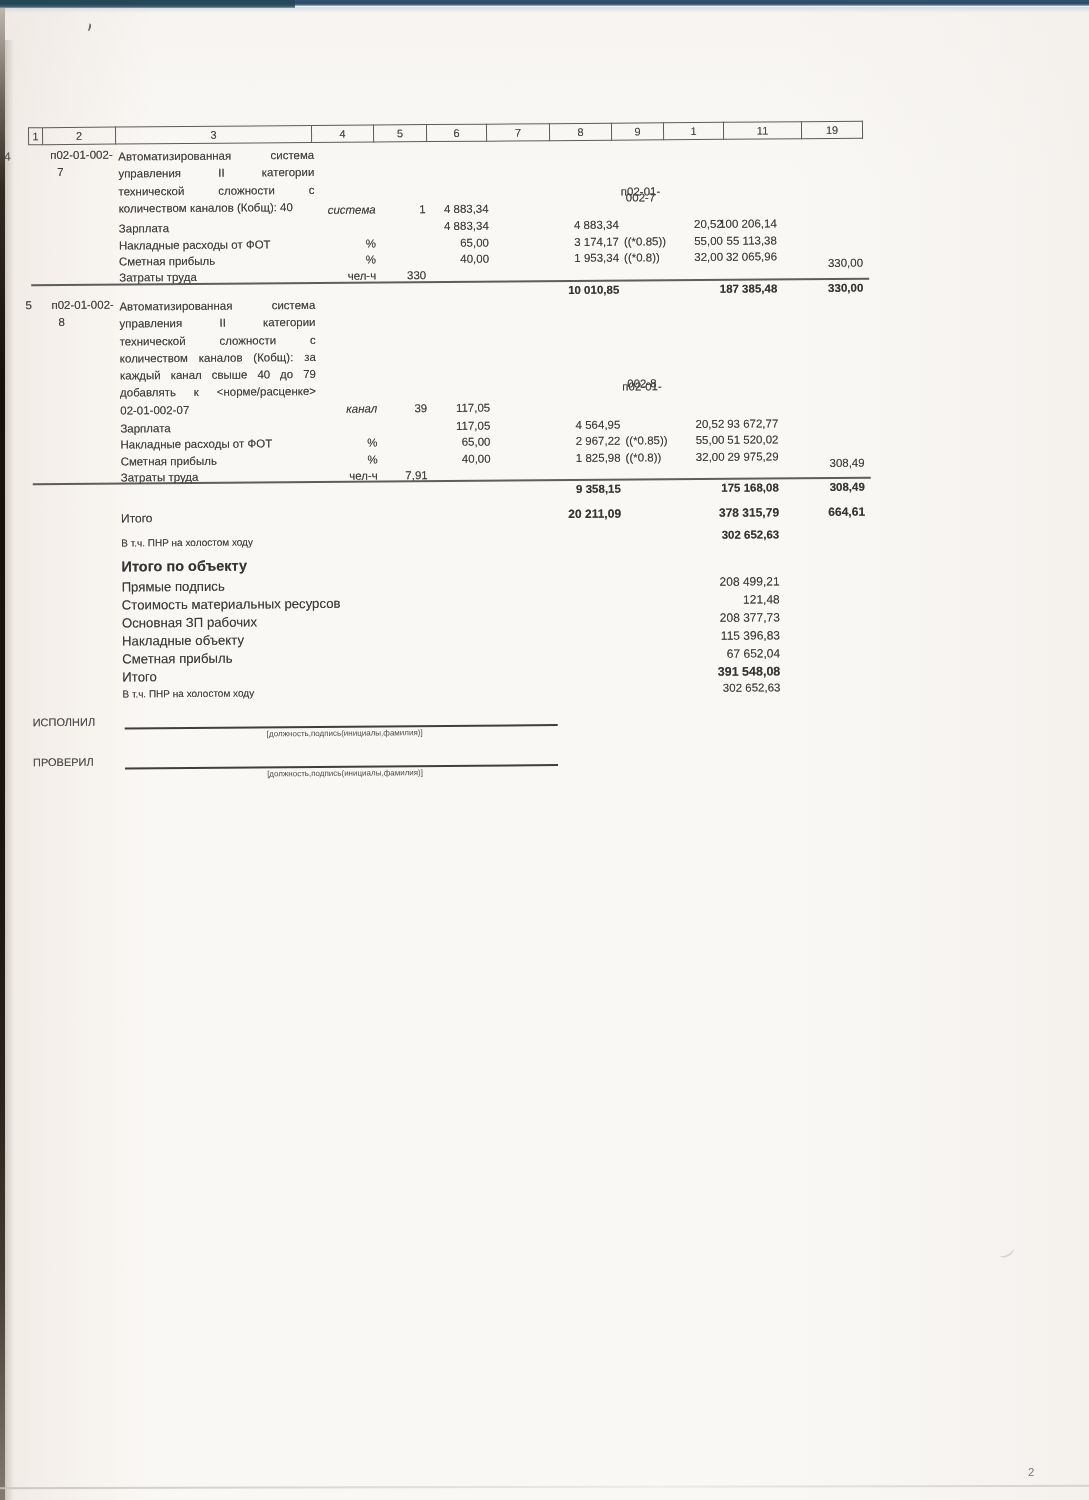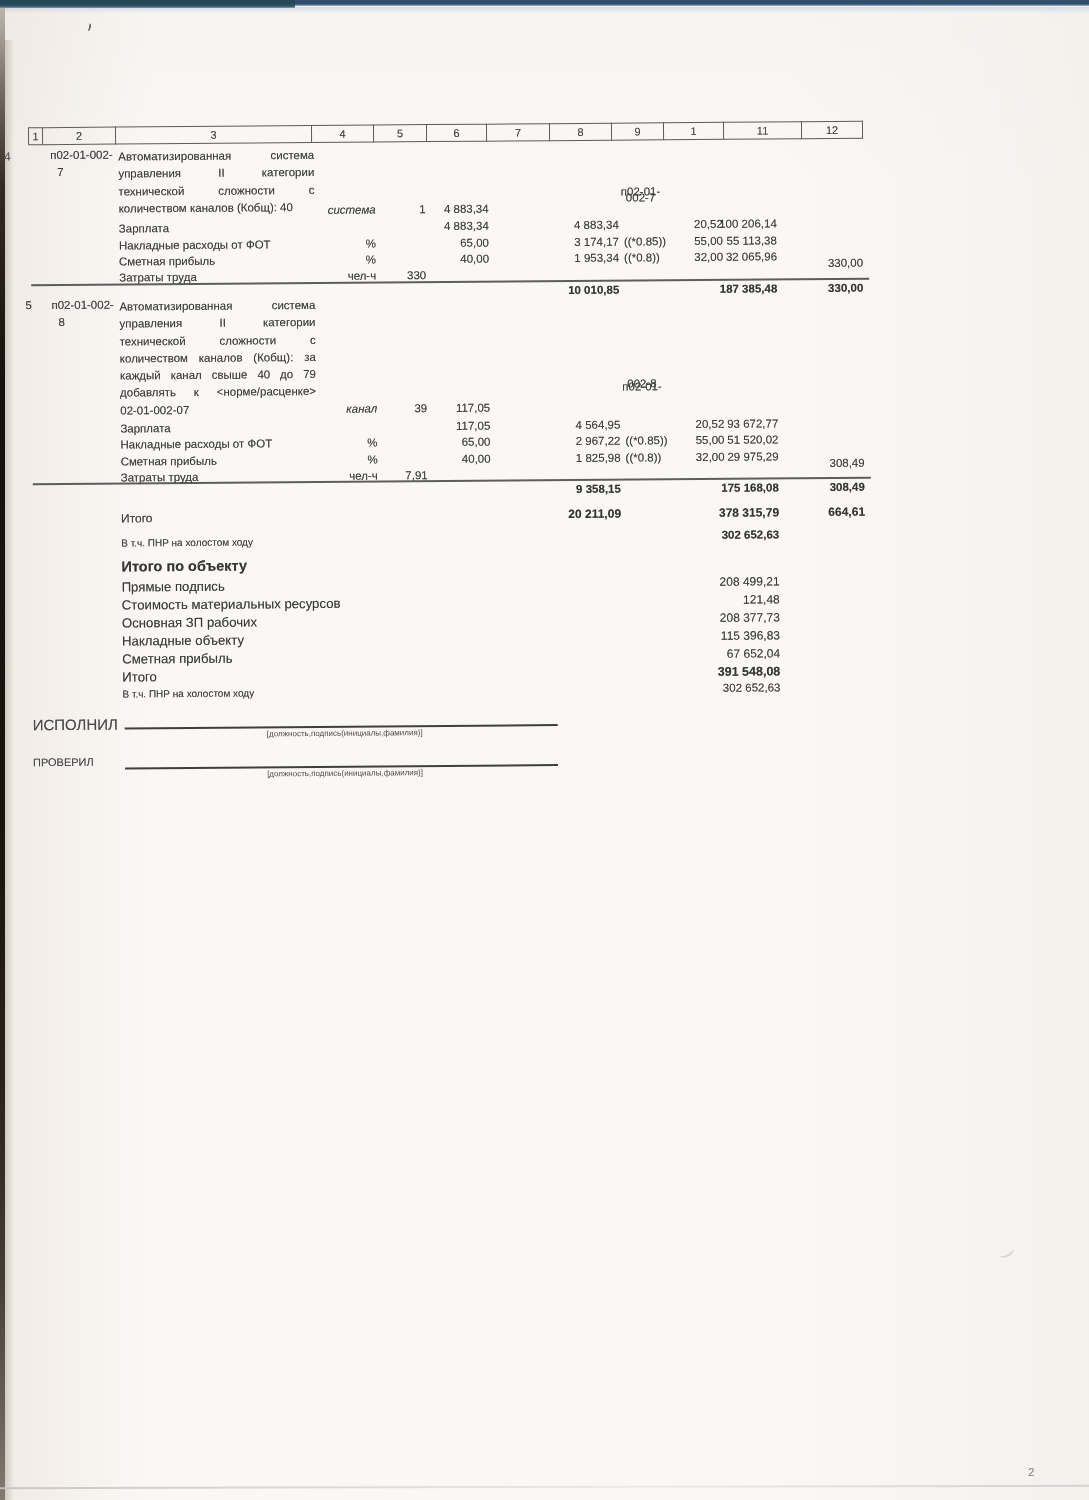--- a/index.html
+++ b/index.html
@@ -80,21 +80,21 @@
     <div class="hcell" style="width:73px">2</div>
     <div class="hcell" style="width:196px">3</div>
     <div class="hcell" style="width:62px">4</div>
     <div class="hcell" style="width:53px">5</div>
     <div class="hcell" style="width:60px">6</div>
     <div class="hcell" style="width:63px">7</div>
     <div class="hcell" style="width:62px">8</div>
     <div class="hcell" style="width:52px">9</div>
     <div class="hcell" style="width:60px">1</div>
     <div class="hcell" style="width:78px">11</div>
-    <div class="hcell" style="width:61px">12</div>
+    <div class="hcell" style="width:61px">19</div>
   </div>
 
   <div class="abs" style="left:4px;top:150px;color:#5a5a5a">4</div>
   <div class="abs" style="left:50px;top:149px">п02-01-002-</div>
   <div class="abs" style="left:57px;top:166px">7</div>
   <div class="desc" style="top:149px">
     <div class="jl">Автоматизированная система</div>
     <div class="jl">управления II категории</div>
     <div class="jl">технической сложности с</div>
     <div>количеством каналов (Кобщ): 40</div>
@@ -213,21 +213,21 @@
 
   <div class="abs lbl obj-lbl" style="top:652px">Сметная прибыль</div>
   <div class="abs r c11 obj-val" style="top:652px">67 652,04</div>
 
   <div class="abs lbl obj-lbl" style="top:670px">Итого</div>
   <div class="abs r c11 obj-val b" style="top:670px;font-size:12.5px">391 548,08</div>
 
   <div class="abs lbl small" style="top:689px">В т.ч. ПНР на холостом ходу</div>
   <div class="abs r c11" style="top:687px">302 652,63</div>
 
-  <div class="abs" style="left:28px;top:716px;font-size:15px;color:#4a4a4a">ИСПОЛНИЛ</div>
+  <div class="abs" style="left:28px;top:716px;font-size:11px;color:#4a4a4a">ИСПОЛНИЛ</div>
   <div class="sig-line" style="top:728px"></div>
   <div class="sig-cap" style="top:731px">[должность,подпись(инициалы,фамилия)]</div>
 
   <div class="abs" style="left:28px;top:756px;font-size:11px;color:#4a4a4a">ПРОВЕРИЛ</div>
   <div class="sig-line" style="top:768px"></div>
   <div class="sig-cap" style="top:771px">[должность,подпись(инициалы,фамилия)]</div>
 
 </div>
 
 <div class="pageno">2</div>

